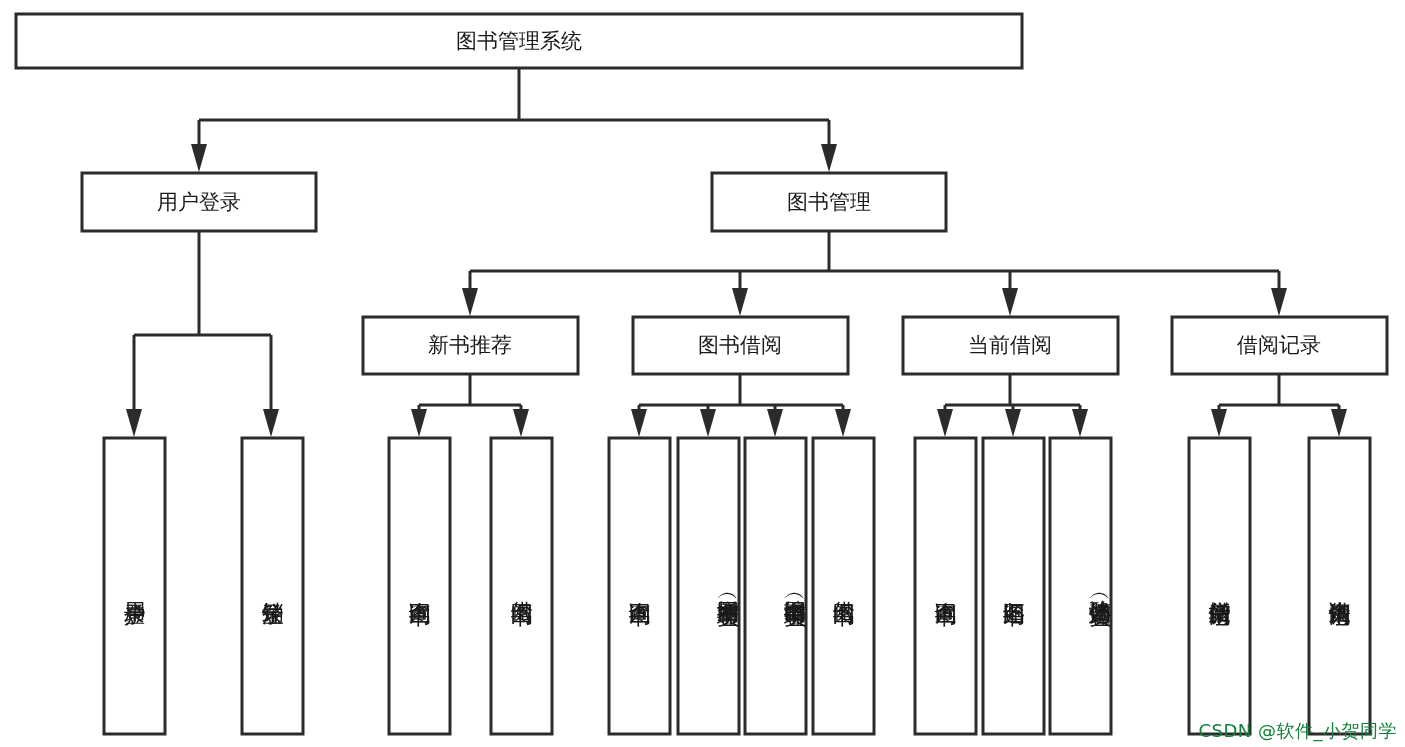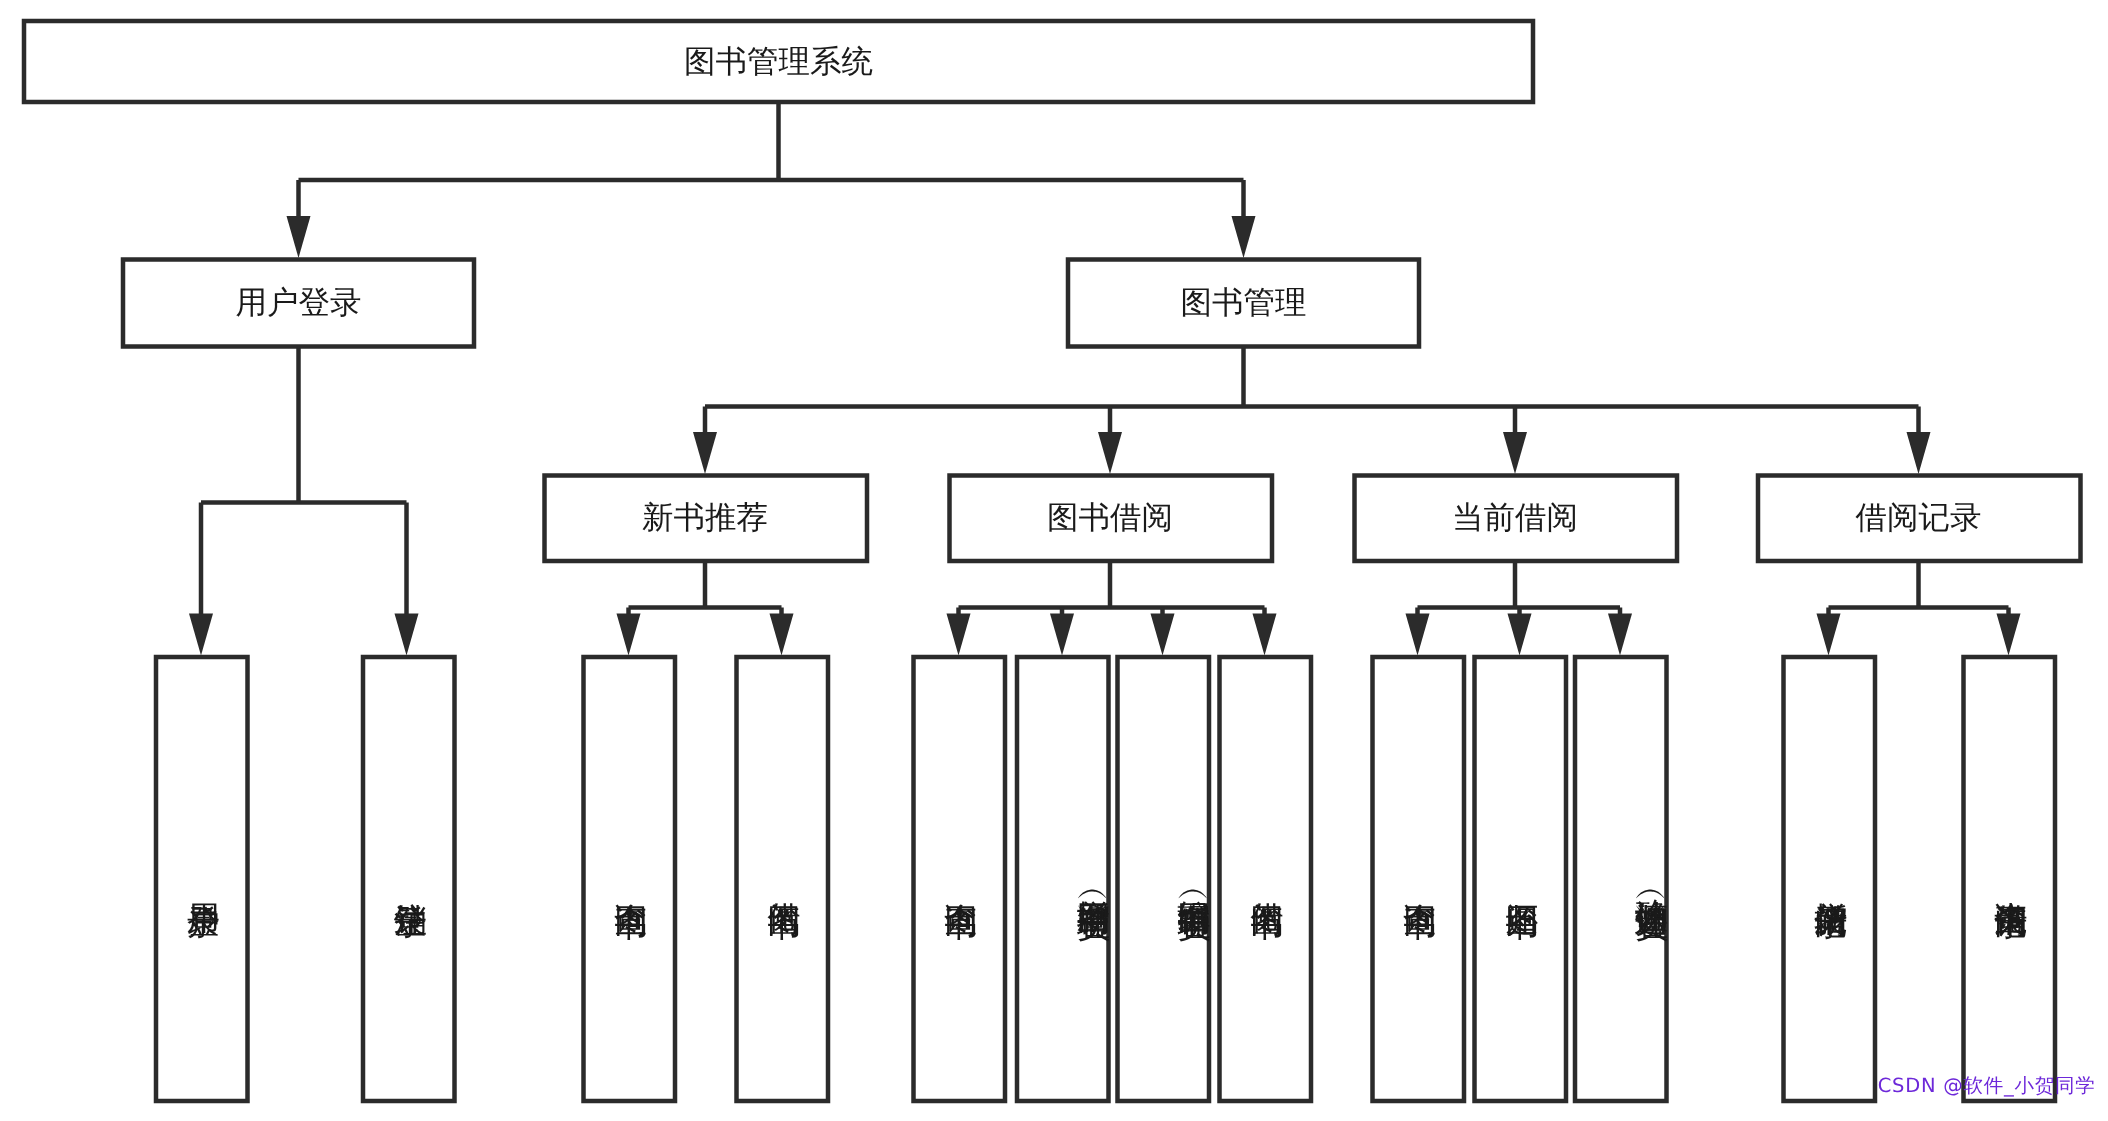--- a/index.html
+++ b/index.html
@@ -61,24 +61,24 @@
     display: flex;
     align-items: center;
     justify-content: center;
     text-align: center;
     white-space: nowrap;
     pointer-events: none;
   }
   .watermark {
     position: absolute;
     right: 8px;
-    bottom: 14px;
-    font-family: "DejaVu Sans", "Liberation Sans", sans-serif;
-    font-size: 13px;
-    color: #6d28d9;
+    bottom: 4px;
+    font-family: "DejaVu Sans", "Liberation Sans", sans-serif;
+    font-size: 18px;
+    color: #15803d;
     letter-spacing: 0.5px;
     white-space: nowrap;
   }
 </style>
 </head>
 <body>
 
 <div id="diagram-root">
 
   <svg id="flow" viewBox="0 0 1405 747">

